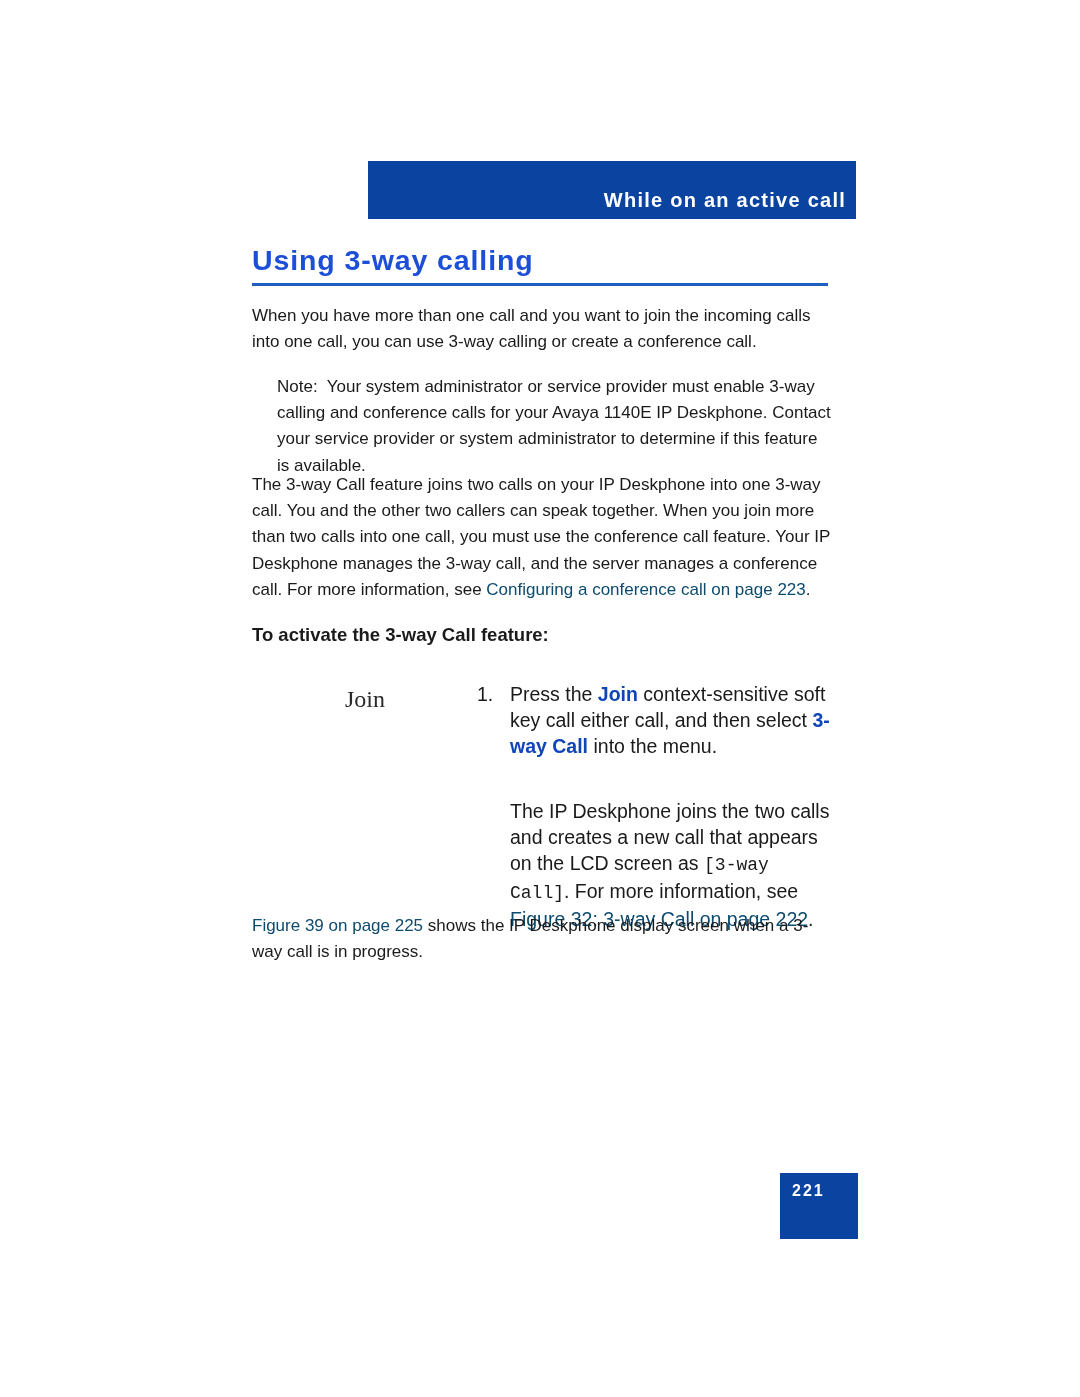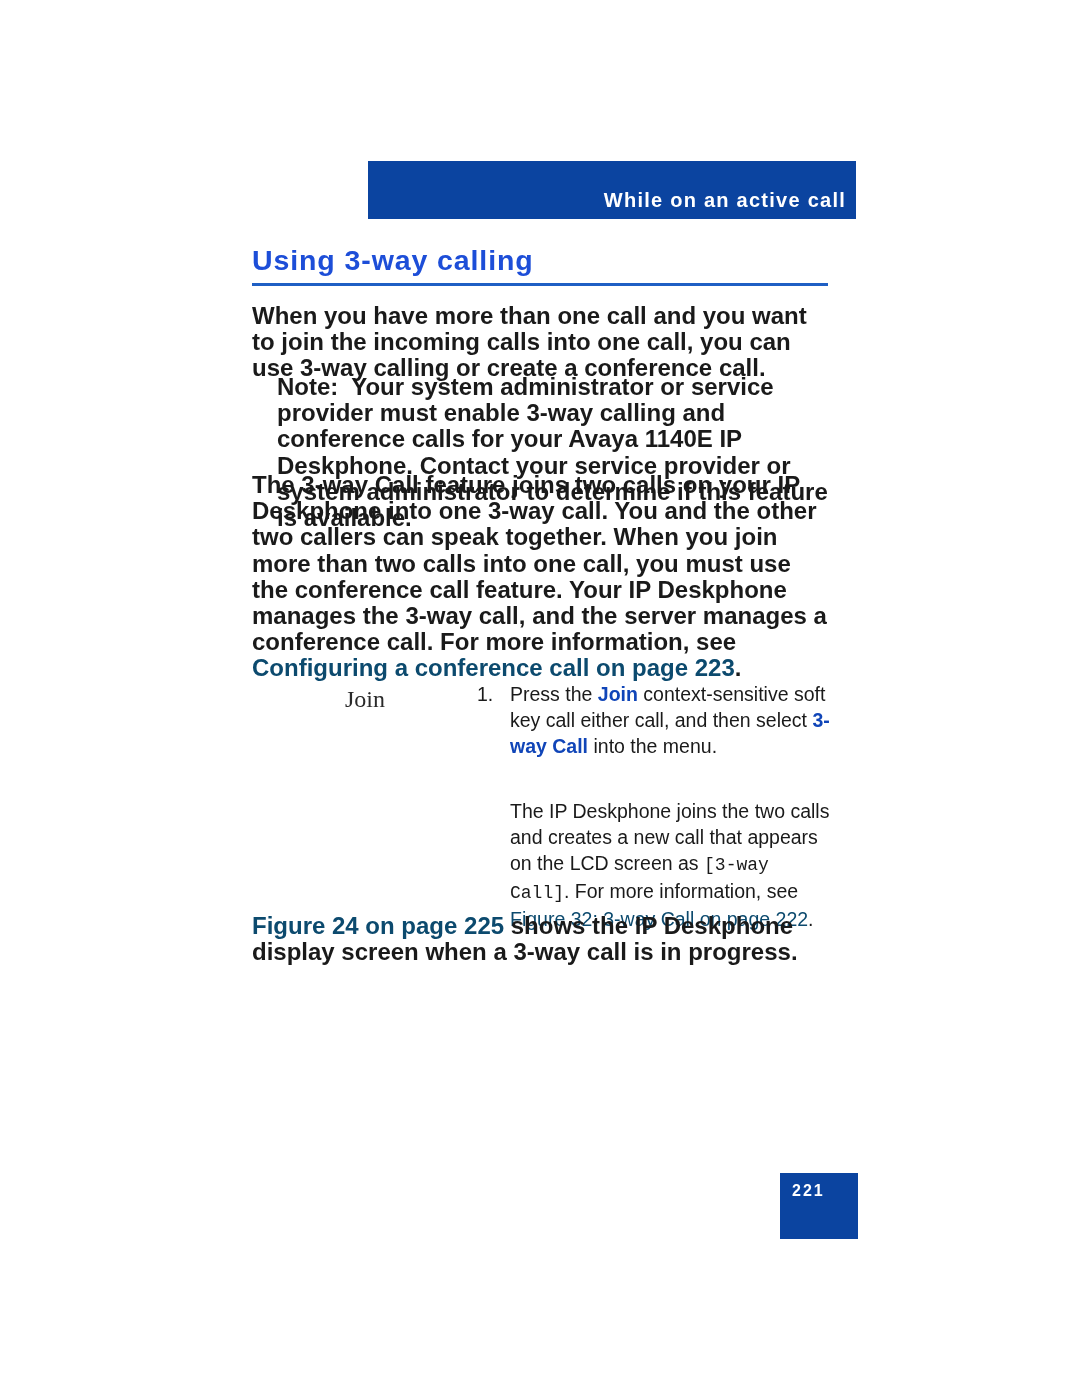--- a/index.html
+++ b/index.html
@@ -59,24 +59,23 @@
     width: 576px;
     height: 3px;
     background: #1f5fc4;
   }
 
   
   .body-col {
     position: absolute;
     left: 252px;
     width: 580px;
-    font-size: 24px;
+    font-size: 17px;
     line-height: 26.2px;
     color: #1a1a1a;
-    font-weight: bold;
   }
   .p-intro   { top: 303px; }
   .p-note    { top: 374px; left: 277px; width: 556px; }
   .p-main    { top: 472px; }
   .h-task    { top: 622px; font-weight: bold; font-size: 18.5px; }
   .p-closing { top: 913px; }
 
   
   .softkey-label {
     position: absolute;
@@ -162,36 +161,37 @@
 
   <div class="body-col p-note">
     <span>Note:</span>&nbsp;
     <span>Your system administrator or service provider must enable 3-way calling and conference calls for your Avaya 1140E IP Deskphone. Contact your service provider or system administrator to determine if this feature is available.</span>
   </div>
 
   <div class="body-col p-main">
     <span>The 3-way Call feature joins two calls on your IP Deskphone into one 3-way call. You and the other two callers can speak together. When you join more than two calls into one call, you must use the conference call feature. Your IP Deskphone manages the 3-way call, and the server manages a conference call. For more information, see </span><span class="link">Configuring a conference call  on page 223</span><span>.</span>
   </div>
 
+  <div class="body-col h-task">To activate the 3-way Call feature:</div>
 
   <div class="softkey-label">Join</div>
 
   <div class="step">
     <span class="step-num">1.</span>
     <div class="step-body">
       <div class="step-para">
         <span>Press the </span><span class="kw">Join</span><span> context-sensitive soft key call either call, and then select </span><span class="kw">3-way Call</span><span> into the menu.</span>
       </div>
       <div class="step-para">
         <span>The IP Deskphone joins the two calls and creates a new call that appears on the LCD screen as </span><span class="mono">[3-way Call]</span><span>. For more information, see </span><span class="link">Figure 32:  3-way Call  on page 222</span><span>.</span>
       </div>
     </div>
   </div>
 
   <div class="body-col p-closing">
-    <span class="link">Figure 24 on page 225</span><span> shows the IP Deskphone display screen when a 3-way call is in progress.</span>
+    <span class="link">Figure 39 on page 225</span><span> shows the IP Deskphone display screen when a 3-way call is in progress.</span>
   </div>
 
   <div class="folio-block">
     <span class="folio-number">221</span>
   </div>
 
 </div>
 
 </body></html>

